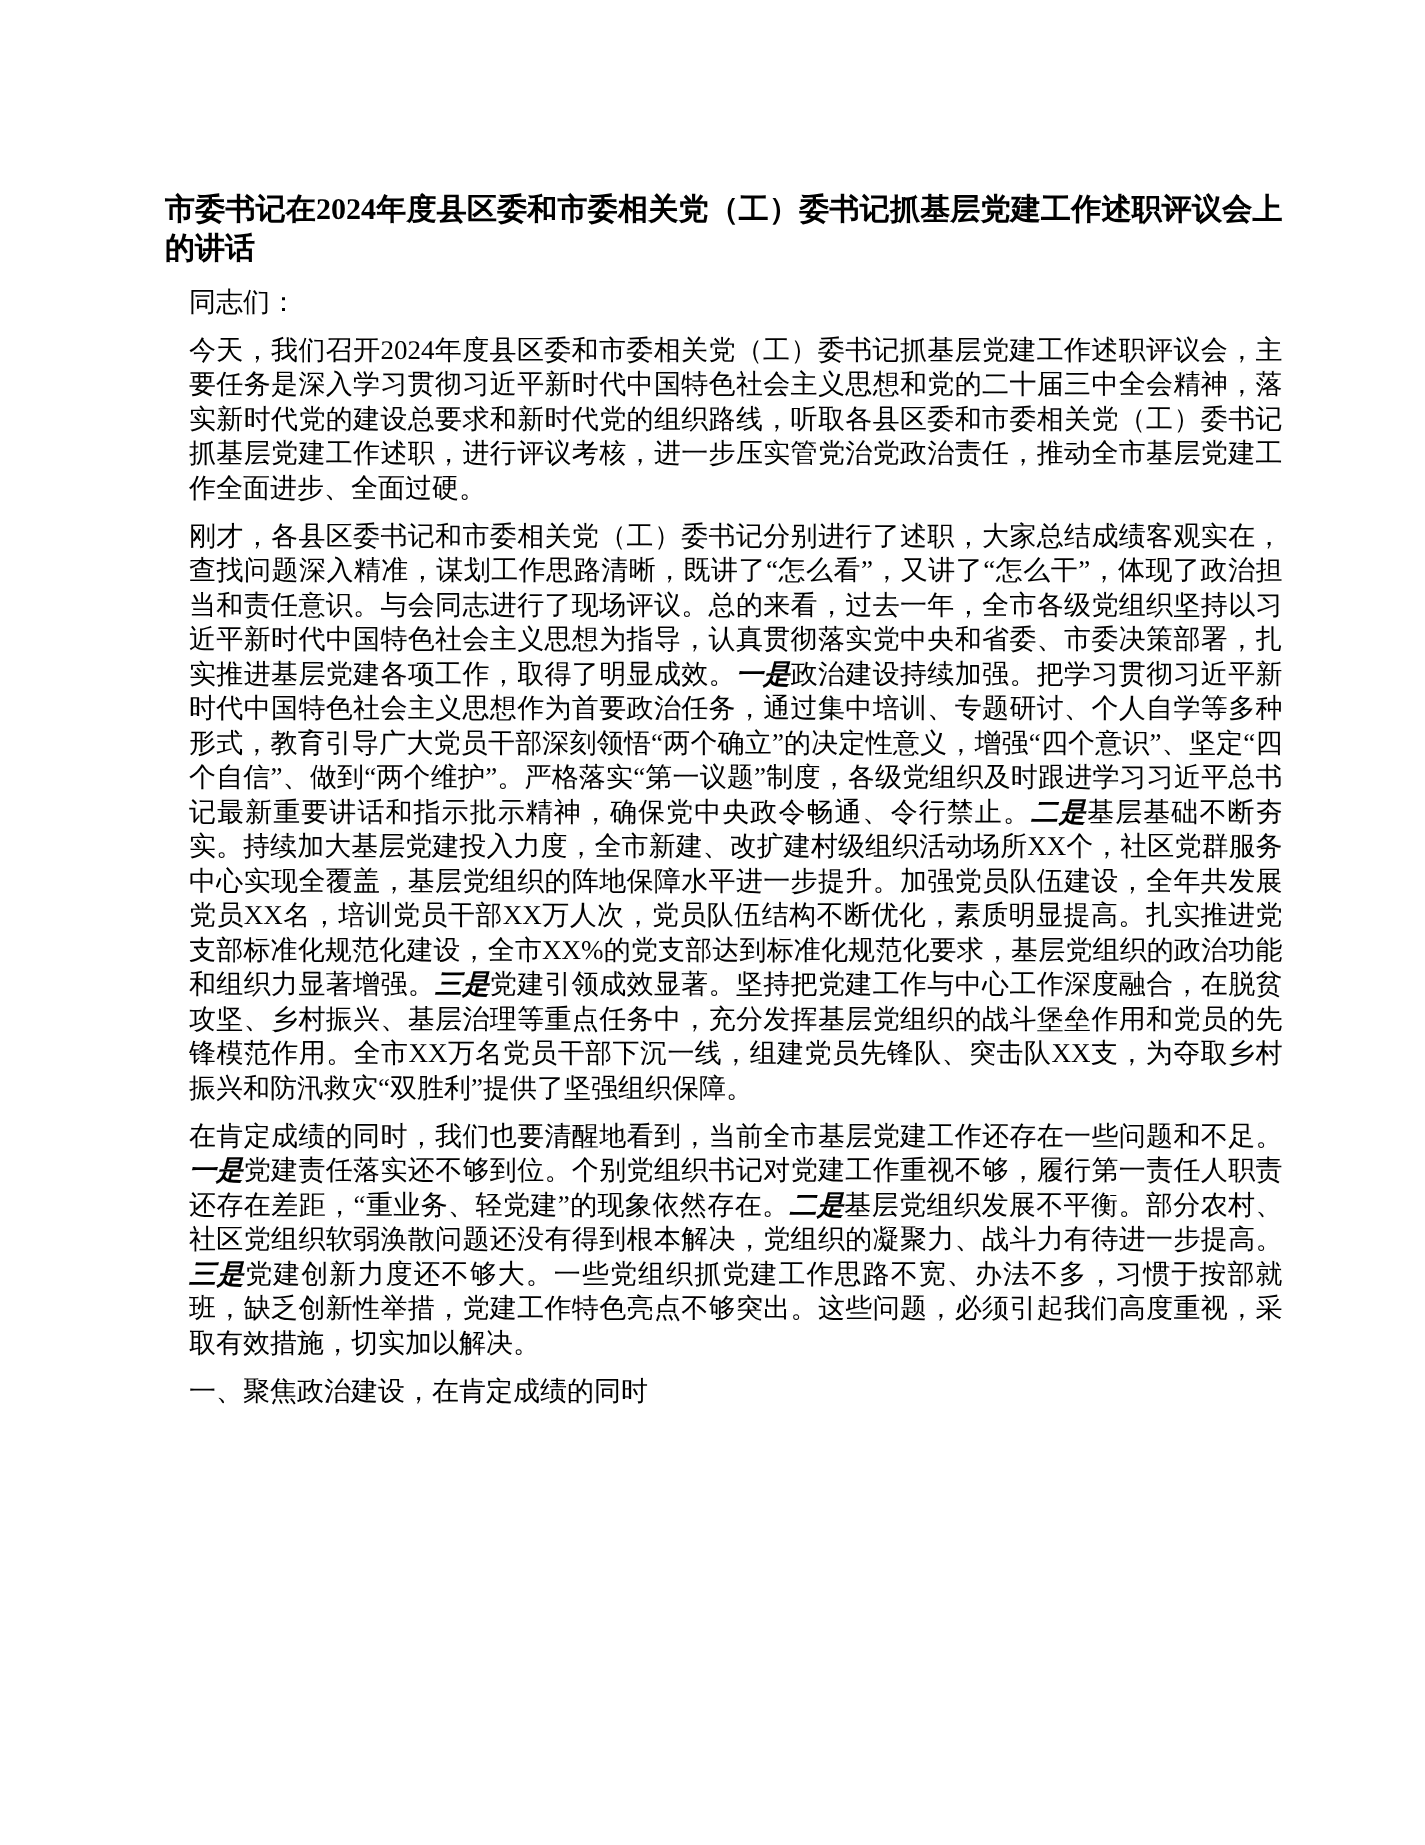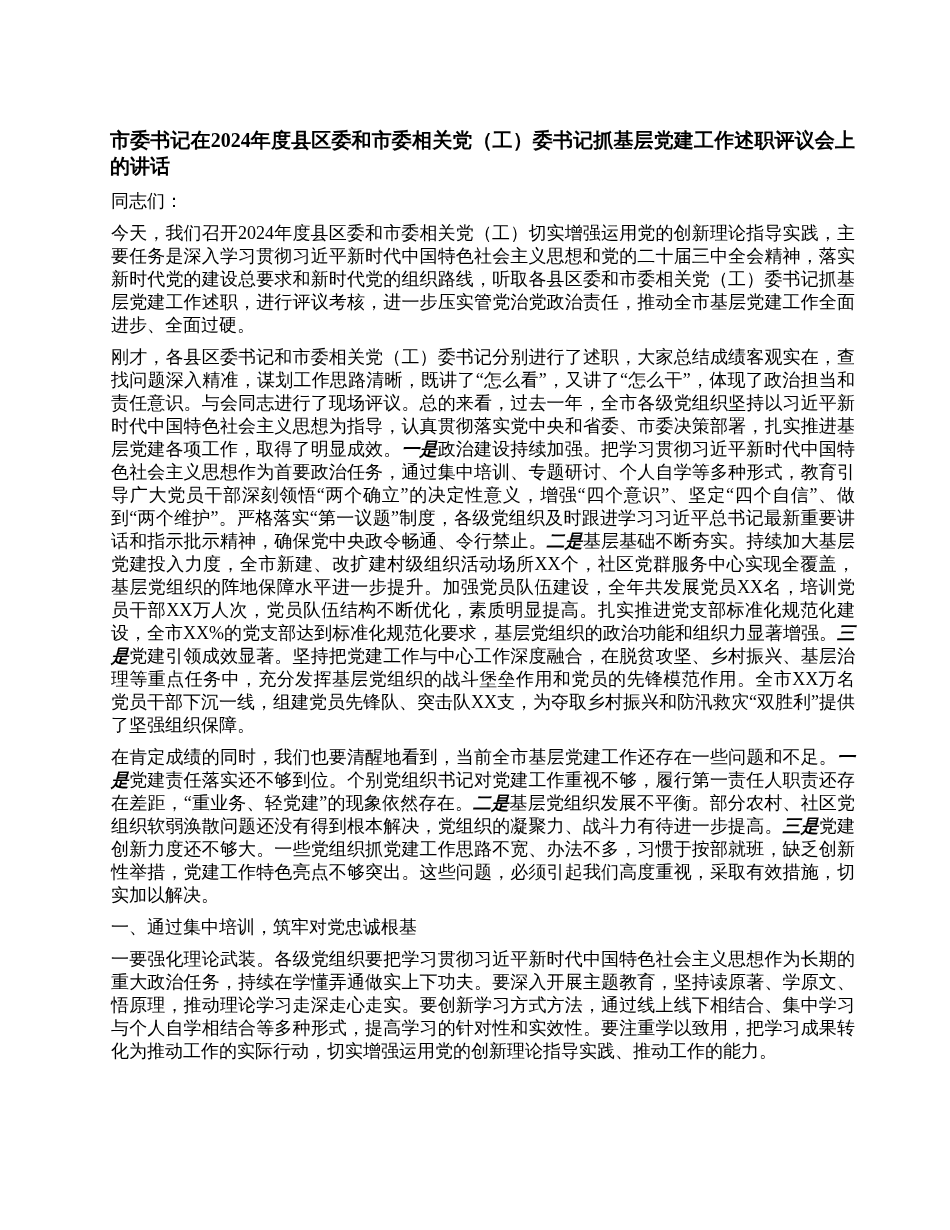--- a/index.html
+++ b/index.html
@@ -24,42 +24,41 @@
     line-height: 23px;
   }
   .doc-title {
     font-size: 20px;
     line-height: 26px;
     font-weight: bold;
     margin: 0 0 11px 0;
     text-align: justify;
   }
   .para {
-    margin: 0 0 9px 1px;
+    margin: 0 0 9px 16px;
     text-align: justify;
     text-justify: inter-ideograph;
   }
   .bold {
     font-weight: bold;
     font-style: italic;
   }
 </style>
 </head>
 <body>
 
 <div class="page">
 
   <h1 class="doc-title">市委书记在2024年度县区委和市委相关党（工）委书记抓基层党建工作述职评议会上的讲话</h1>
 
   <p class="para">同志们：</p>
 
-  <p class="para">今天，我们召开2024年度县区委和市委相关党（工）切实增强运用党的创新理论指导实践，主要任务是深入学习贯彻习近平新时代中国特色社会主义思想和党的二十届三中全会精神，落实新时代党的建设总要求和新时代党的组织路线，听取各县区委和市委相关党（工）委书记抓基层党建工作述职，进行评议考核，进一步压实管党治党政治责任，推动全市基层党建工作全面进步、全面过硬。</p>
+  <p class="para">今天，我们召开2024年度县区委和市委相关党（工）委书记抓基层党建工作述职评议会，主要任务是深入学习贯彻习近平新时代中国特色社会主义思想和党的二十届三中全会精神，落实新时代党的建设总要求和新时代党的组织路线，听取各县区委和市委相关党（工）委书记抓基层党建工作述职，进行评议考核，进一步压实管党治党政治责任，推动全市基层党建工作全面进步、全面过硬。</p>
 
   <p class="para"><span>刚才，各县区委书记和市委相关党（工）委书记分别进行了述职，大家总结成绩客观实在，查找问题深入精准，谋划工作思路清晰，既讲了“怎么看”，又讲了“怎么干”，体现了政治担当和责任意识。与会同志进行了现场评议。总的来看，过去一年，全市各级党组织坚持以习近平新时代中国特色社会主义思想为指导，认真贯彻落实党中央和省委、市委决策部署，扎实推进基层党建各项工作，取得了明显成效。</span><span class="bold">一是</span><span>政治建设持续加强。把学习贯彻习近平新时代中国特色社会主义思想作为首要政治任务，通过集中培训、专题研讨、个人自学等多种形式，教育引导广大党员干部深刻领悟“两个确立”的决定性意义，增强“四个意识”、坚定“四个自信”、做到“两个维护”。严格落实“第一议题”制度，各级党组织及时跟进学习习近平总书记最新重要讲话和指示批示精神，确保党中央政令畅通、令行禁止。</span><span class="bold">二是</span><span>基层基础不断夯实。持续加大基层党建投入力度，全市新建、改扩建村级组织活动场所XX个，社区党群服务中心实现全覆盖，基层党组织的阵地保障水平进一步提升。加强党员队伍建设，全年共发展党员XX名，培训党员干部XX万人次，党员队伍结构不断优化，素质明显提高。扎实推进党支部标准化规范化建设，全市XX%的党支部达到标准化规范化要求，基层党组织的政治功能和组织力显著增强。</span><span class="bold">三是</span><span>党建引领成效显著。坚持把党建工作与中心工作深度融合，在脱贫攻坚、乡村振兴、基层治理等重点任务中，充分发挥基层党组织的战斗堡垒作用和党员的先锋模范作用。全市XX万名党员干部下沉一线，组建党员先锋队、突击队XX支，为夺取乡村振兴和防汛救灾“双胜利”提供了坚强组织保障。</span></p>
 
   <p class="para"><span>在肯定成绩的同时，我们也要清醒地看到，当前全市基层党建工作还存在一些问题和不足。</span><span class="bold">一是</span><span>党建责任落实还不够到位。个别党组织书记对党建工作重视不够，履行第一责任人职责还存在差距，“重业务、轻党建”的现象依然存在。</span><span class="bold">二是</span><span>基层党组织发展不平衡。部分农村、社区党组织软弱涣散问题还没有得到根本解决，党组织的凝聚力、战斗力有待进一步提高。</span><span class="bold">三是</span><span>党建创新力度还不够大。一些党组织抓党建工作思路不宽、办法不多，习惯于按部就班，缺乏创新性举措，党建工作特色亮点不够突出。这些问题，必须引起我们高度重视，采取有效措施，切实加以解决。</span></p>
 
 
-  <p class="para">一、通过集中培训，筑牢对党忠诚根基</p>
+  <p class="para">一、聚焦政治建设，在肯定成绩的同时</p>
 
-  <p class="para">一要强化理论武装。各级党组织要把学习贯彻习近平新时代中国特色社会主义思想作为长期的重大政治任务，持续在学懂弄通做实上下功夫。要深入开展主题教育，坚持读原著、学原文、悟原理，推动理论学习走深走心走实。要创新学习方式方法，通过线上线下相结合、集中学习与个人自学相结合等多种形式，提高学习的针对性和实效性。要注重学以致用，把学习成果转化为推动工作的实际行动，切实增强运用党的创新理论指导实践、推动工作的能力。</p>
 
 </div>
 
 </body></html>

